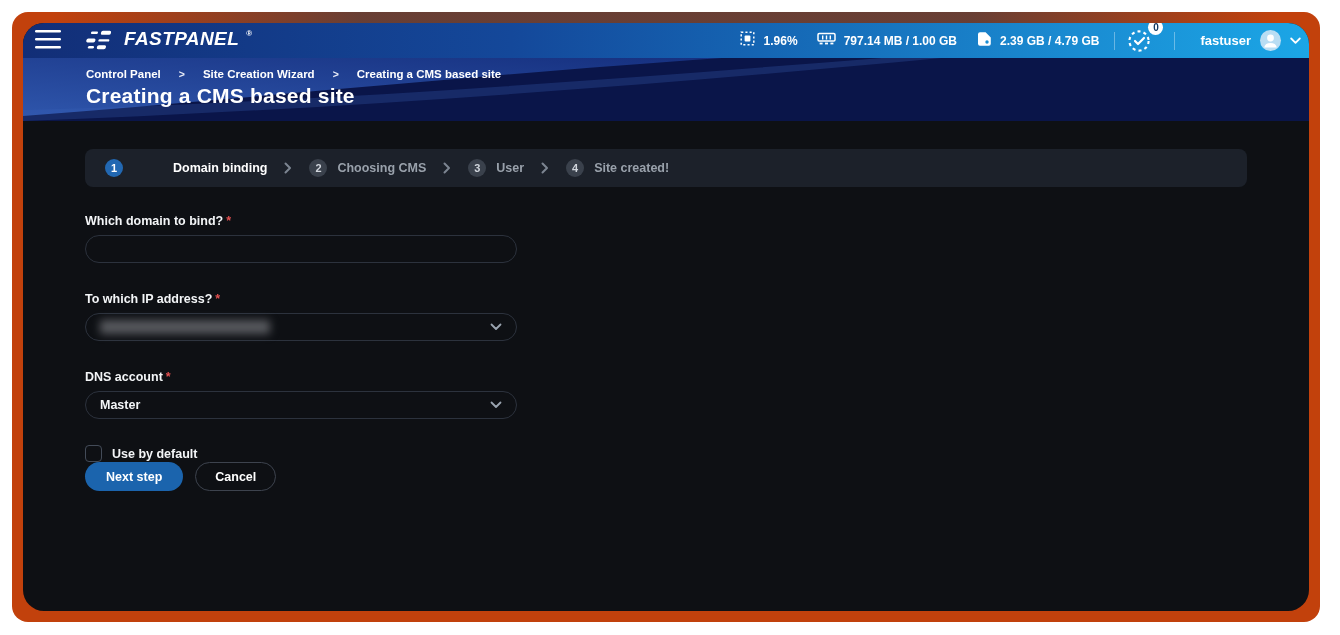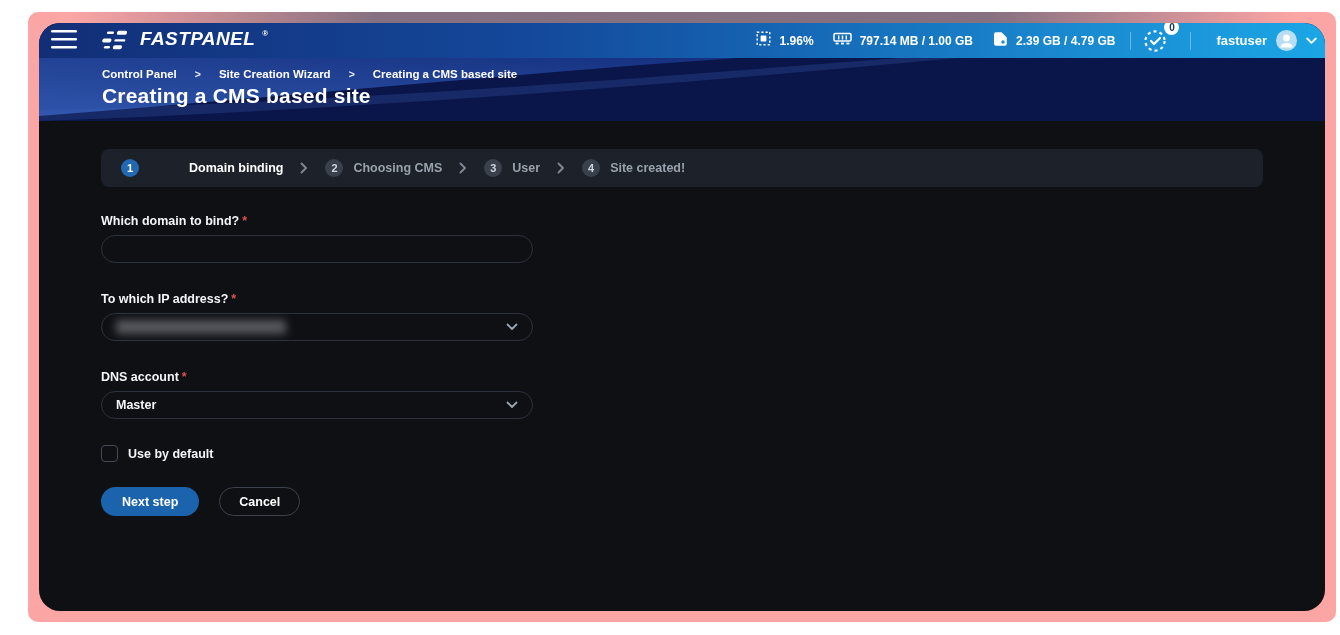--- a/index.html
+++ b/index.html
@@ -1,20 +1,20 @@
 <!DOCTYPE html>
 <html><head>
 <meta charset="utf-8">
 <style>
   * { margin:0; padding:0; box-sizing:border-box; }
   html,body { width:1340px; height:635px; background:#ffffff; overflow:hidden;
     font-family:"Liberation Sans","DejaVu Sans",sans-serif; }
 
-  .frame { position:absolute; left:28px; top:12px; width:1308px; height:610px;
-    background:#fca5a5; border-radius:10px; padding:11px; }
+  .frame { position:absolute; left:12px; top:12px; width:1308px; height:610px;
+    background:#c2410c; border-radius:16px; padding:11px; }
   .frame::before { content:""; position:absolute; left:40px; right:40px; top:0; height:12px;
     background:linear-gradient(to right, rgba(16,60,92,0) 0%, rgba(16,60,92,.5) 25%,
     rgba(16,60,92,.5) 75%, rgba(16,60,92,0) 100%); }
   .window { position:relative; width:100%; height:100%; border-radius:21px; overflow:hidden;
     background:#0e1014; display:flex; flex-direction:column; }
 
   
   .topbar { height:35px; flex:0 0 35px; display:flex; align-items:center; padding:0 8px 0 6px;
     background:linear-gradient(90deg,#122e77 0%,#14489a 38%,#1566b4 58%,#1a8cd2 82%,#1ba6e6 100%); }
   .hamburger { background:none; border:none; cursor:pointer; padding:4px 6px; display:flex; }
@@ -68,21 +68,21 @@
   input.control { display:block; }
   .select { justify-content:space-between; cursor:pointer; }
   .select .value { color:#f3f5f7; }
   .redacted { width:170px; height:14px; border-radius:2px; background:#57595e; filter:blur(4px); }
 
   .checkbox-row { display:flex; align-items:center; margin-top:-3px; cursor:pointer; }
   .checkbox { appearance:none; -webkit-appearance:none; width:17px; height:17px;
     border:1.5px solid #434b58; border-radius:4px; background:transparent; cursor:pointer; }
   .checkbox-label { color:#f3f5f7; font-size:12.5px; font-weight:600; margin-left:10px; }
 
-  .actions { display:flex; gap:20px; margin-top:25px; }
+  .actions { display:flex; gap:12px; }
   .btn { height:29px; border-radius:15px; font-size:12.5px; font-weight:700; cursor:pointer;
     font-family:inherit; display:flex; align-items:center; }
   .btn-primary { background:#1b64ad; color:#fff; border:none; padding:0 21px; }
   .btn-ghost { background:transparent; color:#fff; border:1px solid #3d434e; padding:0 19px; }
 </style>
 </head>
 <body>
 
 <div class="frame">
   <div class="window">

